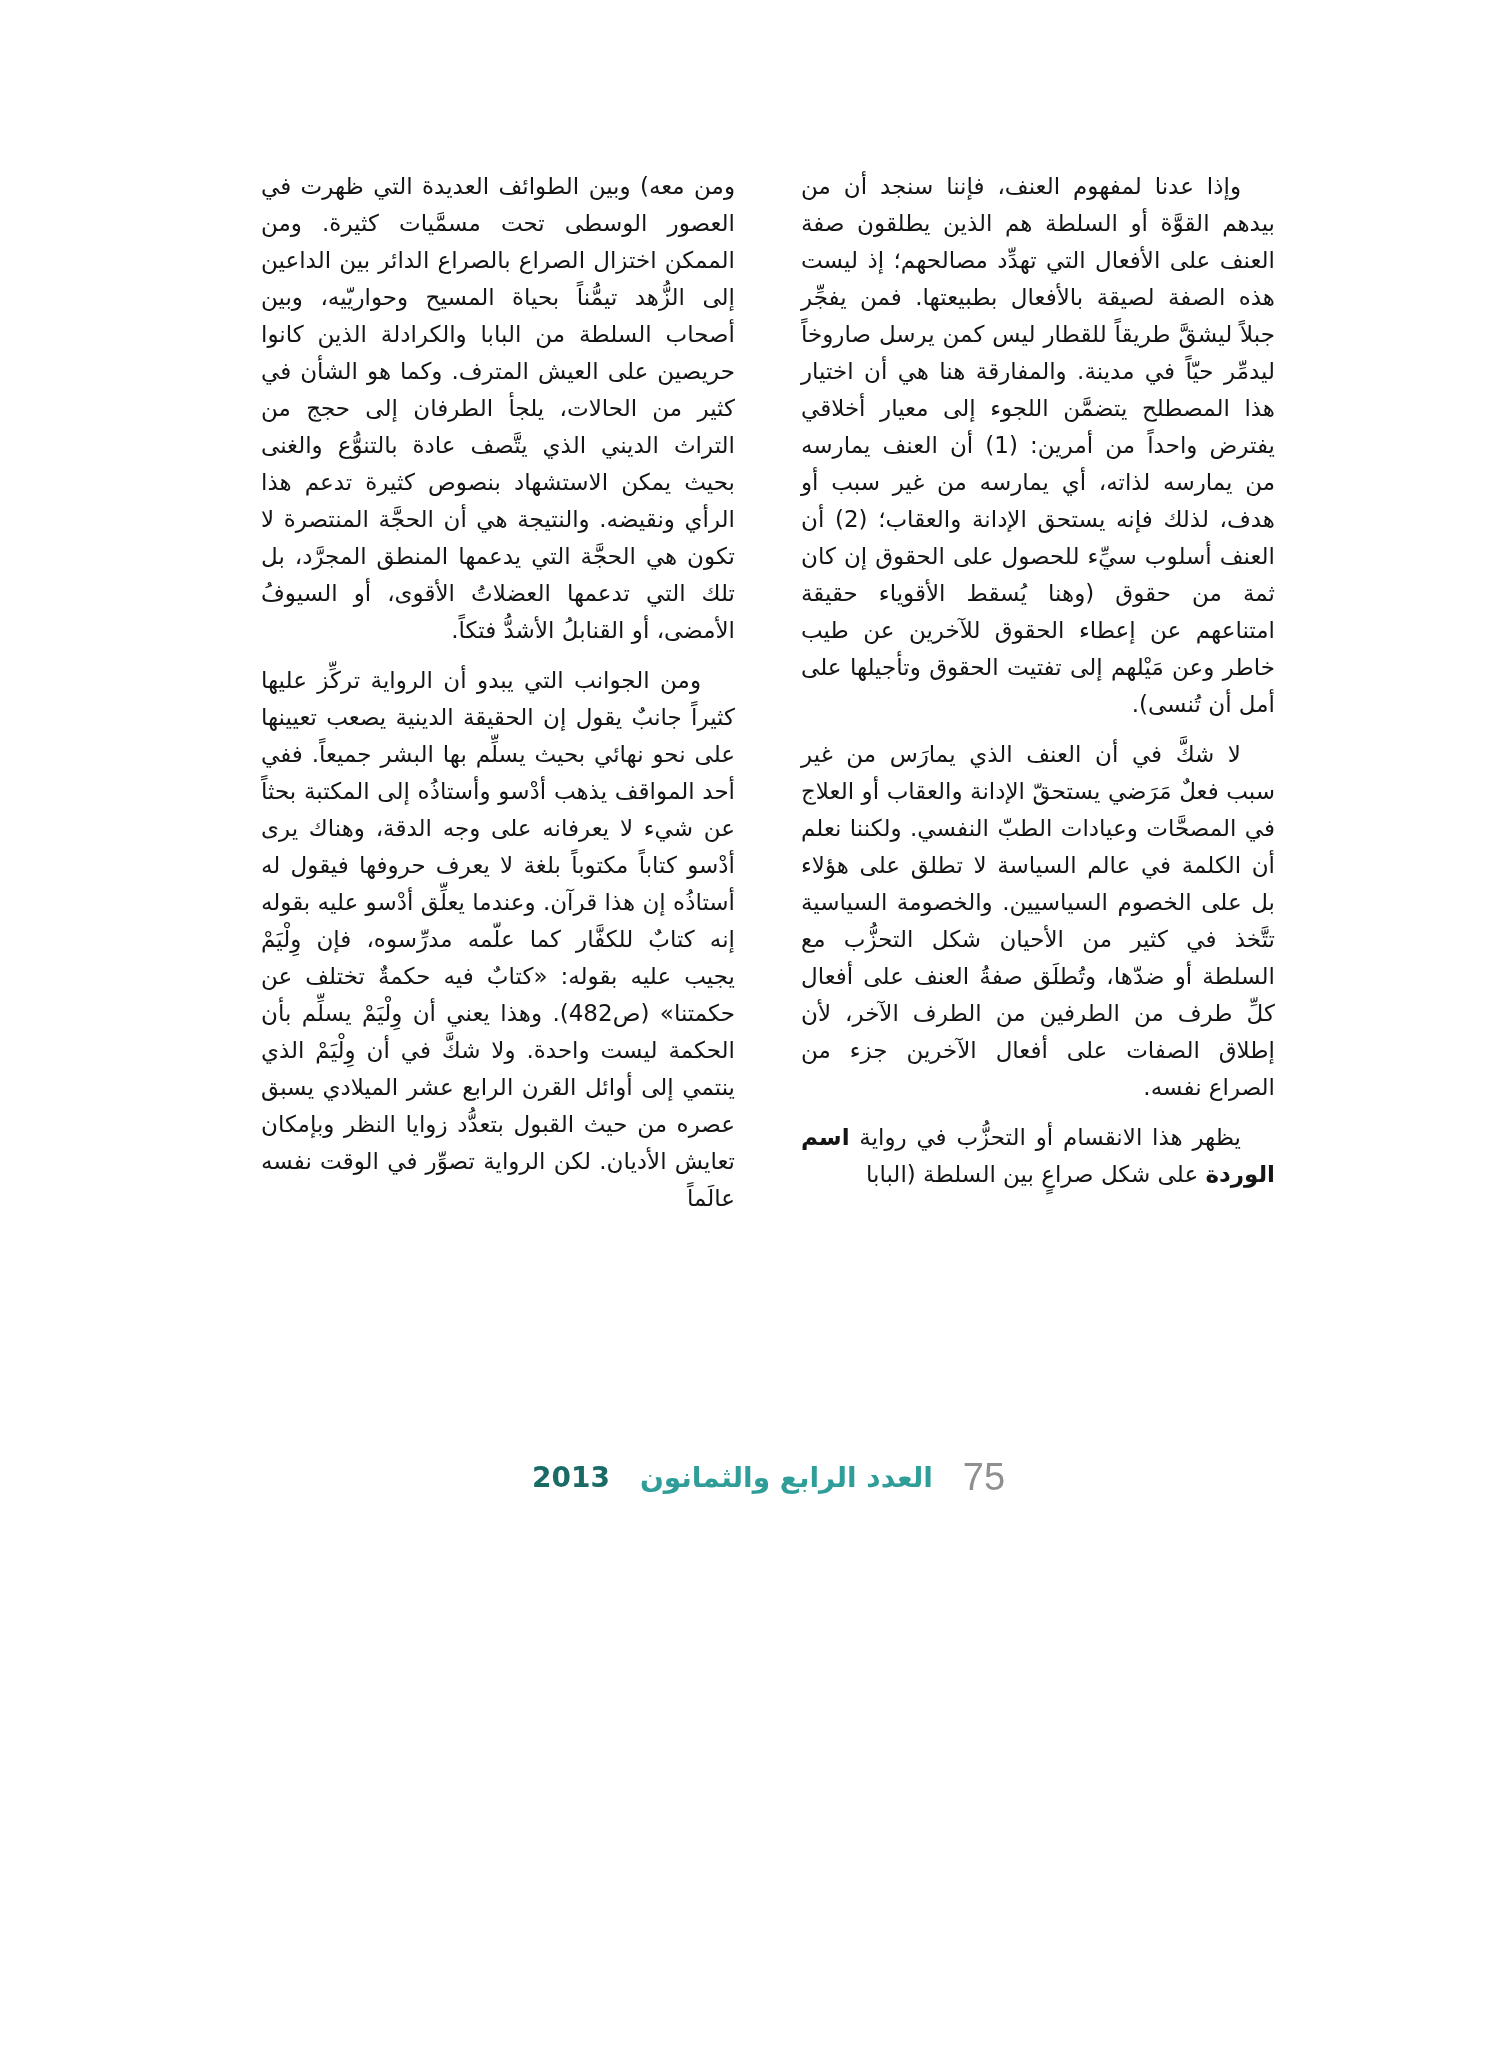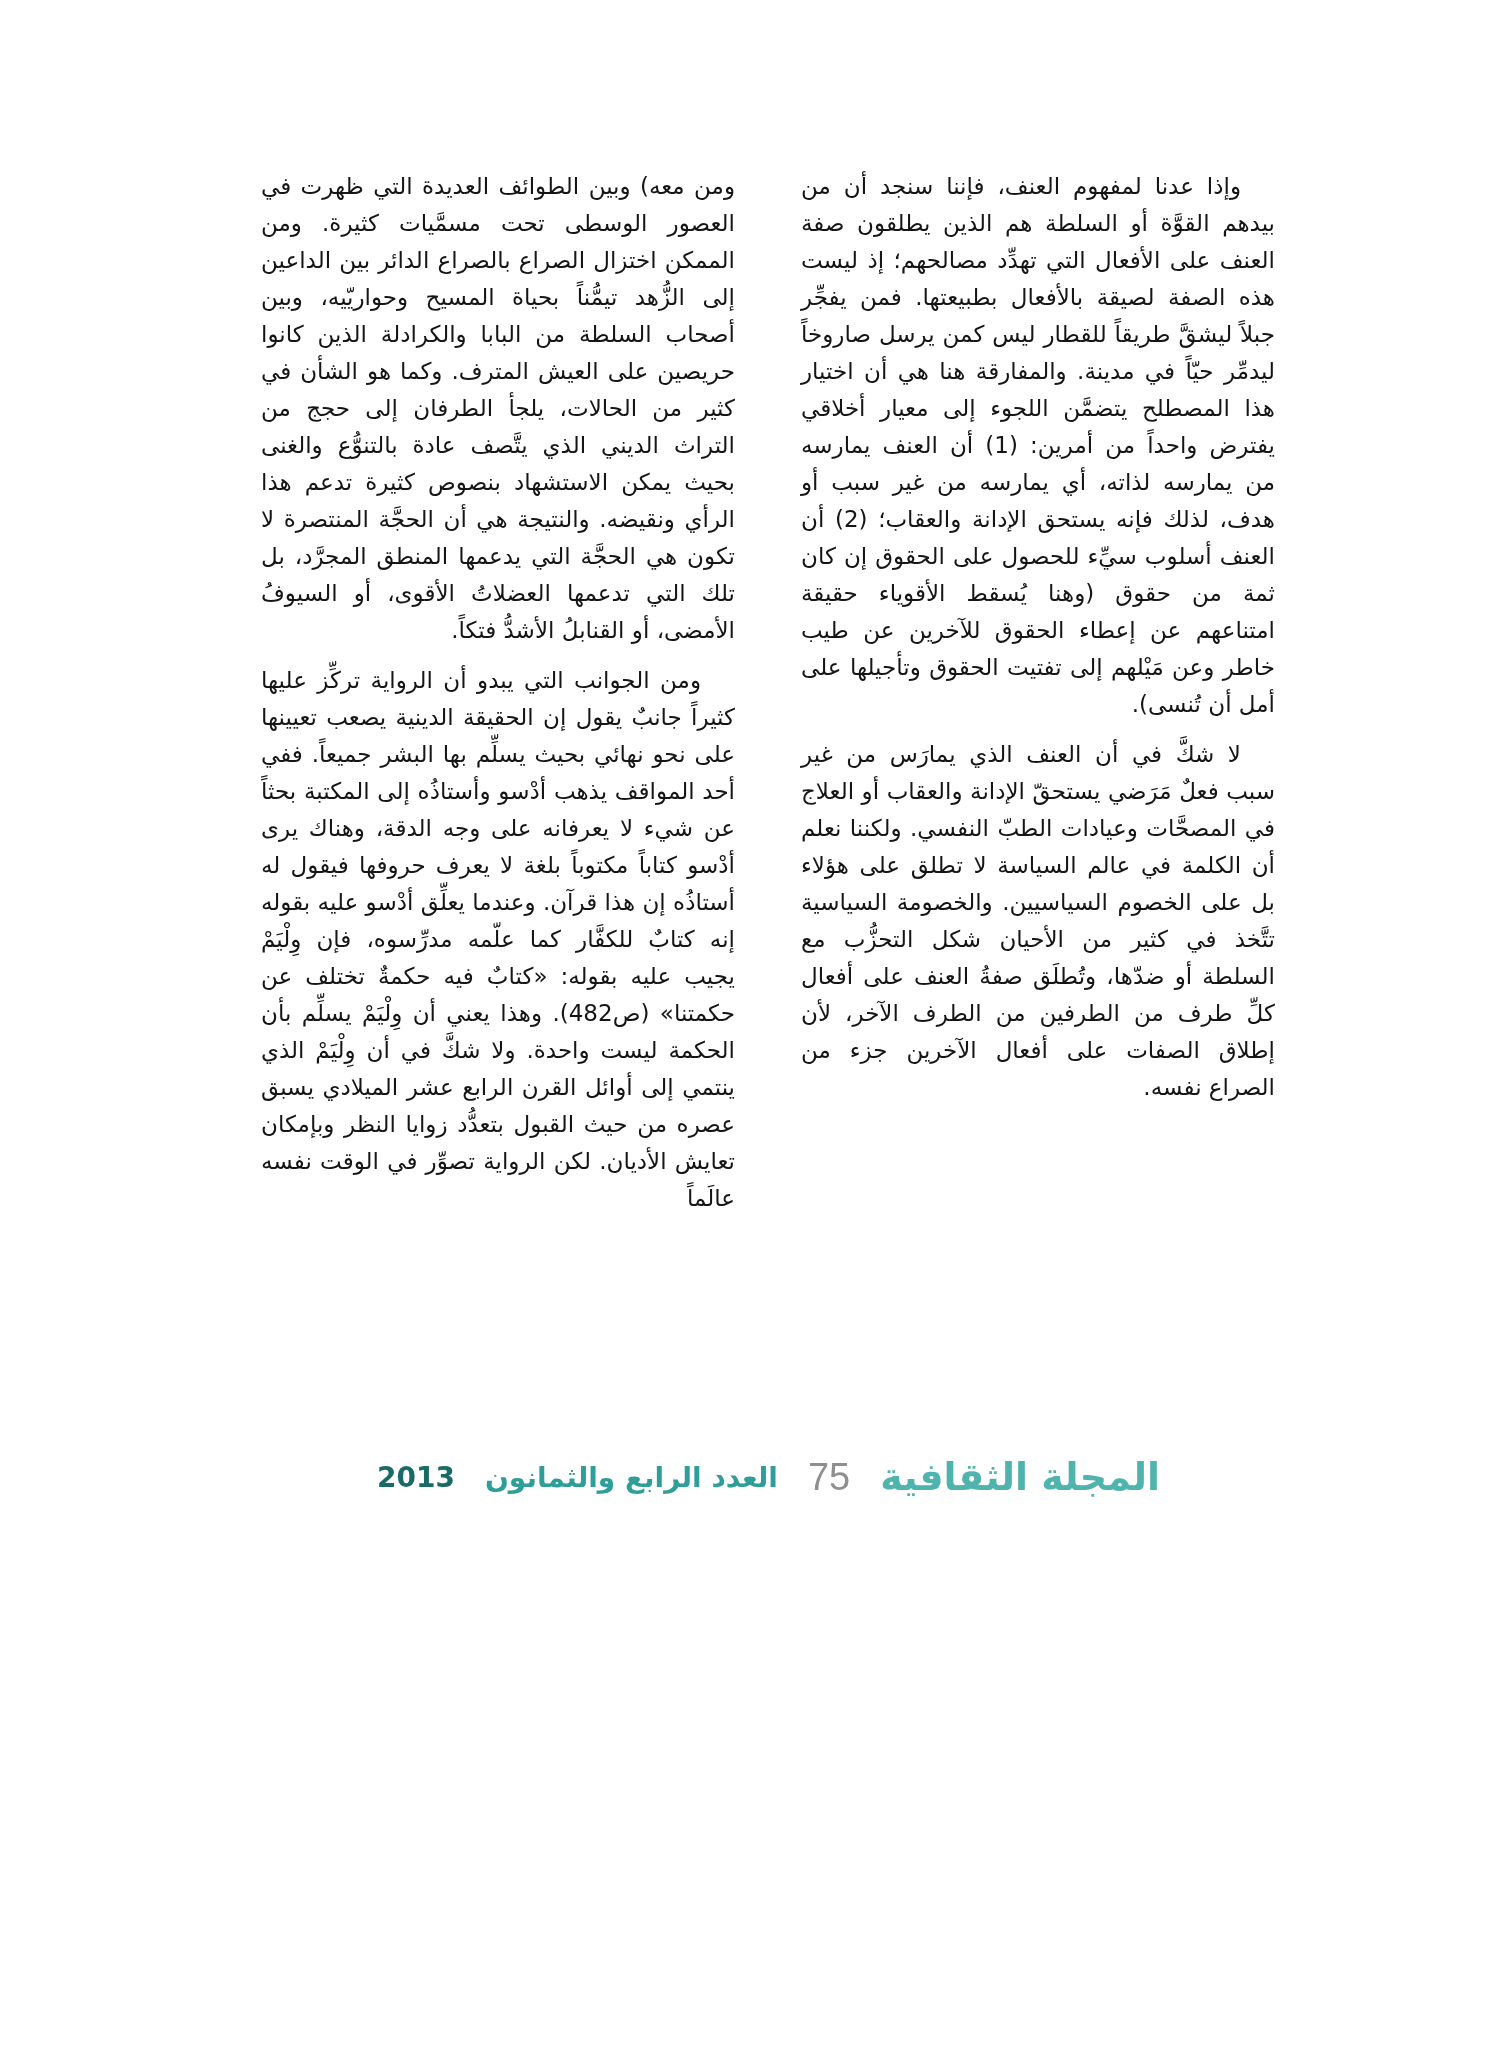--- a/index.html
+++ b/index.html
@@ -86,27 +86,27 @@
 </style>
 </head>
 <body>
 
 <div class="page">
 
   <div class="content">
     <div class="column" id="col-right">
         <p class="para indent"><span>وإذا عدنا لمفهوم العنف، فإننا سنجد أن من بيدهم القوَّة أو السلطة هم الذين يطلقون صفة العنف على الأفعال التي تهدِّد مصالحهم؛ إذ ليست هذه الصفة لصيقة بالأفعال بطبيعتها. فمن يفجِّر جبلاً ليشقَّ طريقاً للقطار ليس كمن يرسل صاروخاً ليدمِّر حيّاً في مدينة. والمفارقة هنا هي أن اختيار هذا المصطلح يتضمَّن اللجوء إلى معيار أخلاقي يفترض واحداً من أمرين: (1) أن العنف يمارسه من يمارسه لذاته، أي يمارسه من غير سبب أو هدف، لذلك فإنه يستحق الإدانة والعقاب؛ (2) أن العنف أسلوب سيِّء للحصول على الحقوق إن كان ثمة من حقوق (وهنا يُسقط الأقوياء حقيقة امتناعهم عن إعطاء الحقوق للآخرين عن طيب خاطر وعن مَيْلهم إلى تفتيت الحقوق وتأجيلها على أمل أن تُنسى).</span></p>
         <p class="para indent"><span>لا شكَّ في أن العنف الذي يمارَس من غير سبب فعلٌ مَرَضي يستحقّ الإدانة والعقاب أو العلاج في المصحَّات وعيادات الطبّ النفسي. ولكننا نعلم أن الكلمة في عالم السياسة لا تطلق على هؤلاء بل على الخصوم السياسيين. والخصومة السياسية تتَّخذ في كثير من الأحيان شكل التحزُّب مع السلطة أو ضدّها، وتُطلَق صفةُ العنف على أفعال كلِّ طرف من الطرفين من الطرف الآخر، لأن إطلاق الصفات على أفعال الآخرين جزء من الصراع نفسه.</span></p>
+        <p class="para indent"><span>يظهر هذا الانقسام أو التحزُّب في رواية </span><span class="bold">اسم الوردة</span><span> على شكل صراعٍ بين السلطة (البابا</span></p>
       </div>
     <div class="column" id="col-left">
         <p class="para"><span>ومن معه) وبين الطوائف العديدة التي ظهرت في العصور الوسطى تحت مسمَّيات كثيرة. ومن الممكن اختزال الصراع بالصراع الدائر بين الداعين إلى الزُّهد تيمُّناً بحياة المسيح وحواريّيه، وبين أصحاب السلطة من البابا والكرادلة الذين كانوا حريصين على العيش المترف. وكما هو الشأن في كثير من الحالات، يلجأ الطرفان إلى حجج من التراث الديني الذي يتَّصف عادة بالتنوُّع والغنى بحيث يمكن الاستشهاد بنصوص كثيرة تدعم هذا الرأي ونقيضه. والنتيجة هي أن الحجَّة المنتصرة لا تكون هي الحجَّة التي يدعمها المنطق المجرَّد، بل تلك التي تدعمها العضلاتُ الأقوى، أو السيوفُ الأمضى، أو القنابلُ الأشدُّ فتكاً.</span></p>
         <p class="para indent"><span>ومن الجوانب التي يبدو أن الرواية تركِّز عليها كثيراً جانبٌ يقول إن الحقيقة الدينية يصعب تعيينها على نحو نهائي بحيث يسلِّم بها البشر جميعاً. ففي أحد المواقف يذهب أدْسو وأستاذُه إلى المكتبة بحثاً عن شيء لا يعرفانه على وجه الدقة، وهناك يرى أدْسو كتاباً مكتوباً بلغة لا يعرف حروفها فيقول له أستاذُه إن هذا قرآن. وعندما يعلِّق أدْسو عليه بقوله إنه كتابٌ للكفَّار كما علّمه مدرِّسوه، فإن وِلْيَمْ يجيب عليه بقوله: «كتابٌ فيه حكمةٌ تختلف عن حكمتنا» (ص482). وهذا يعني أن وِلْيَمْ يسلِّم بأن الحكمة ليست واحدة. ولا شكَّ في أن وِلْيَمْ الذي ينتمي إلى أوائل القرن الرابع عشر الميلادي يسبق عصره من حيث القبول بتعدُّد زوايا النظر وبإمكان تعايش الأديان. لكن الرواية تصوِّر في الوقت نفسه عالَماً</span></p>
       </div>
   </div>
 
   <div class="footer">
-    <div class="journal-logo">المجلة الثقافية</div>
     <div class="page-number">75</div>
     <div class="issue-label">العدد الرابع والثمانون</div>
     <div class="issue-year">2013</div>
   </div>
 
 </div>
 
 </body></html>

